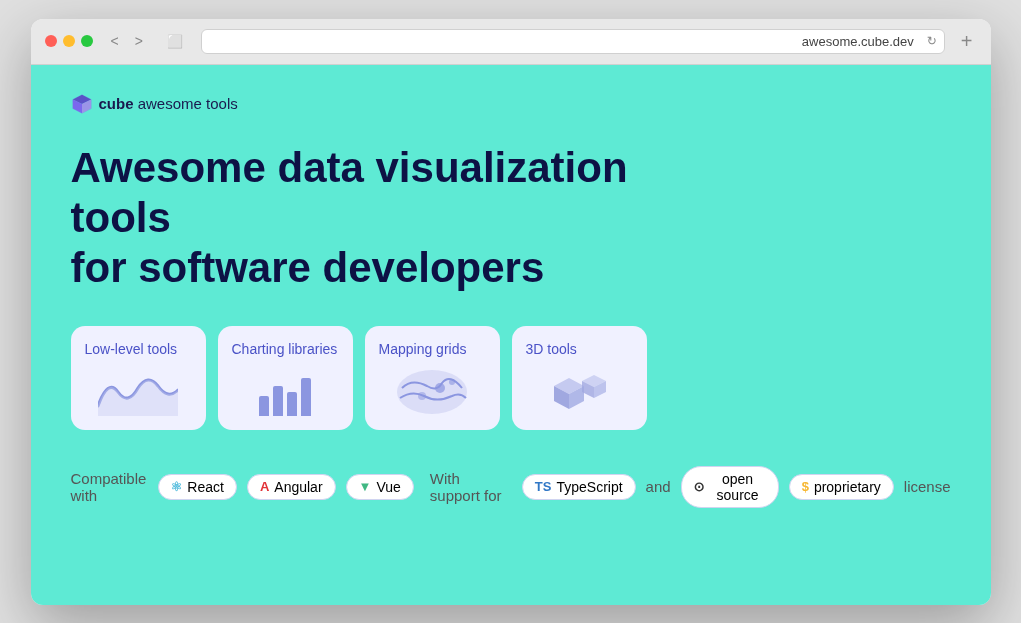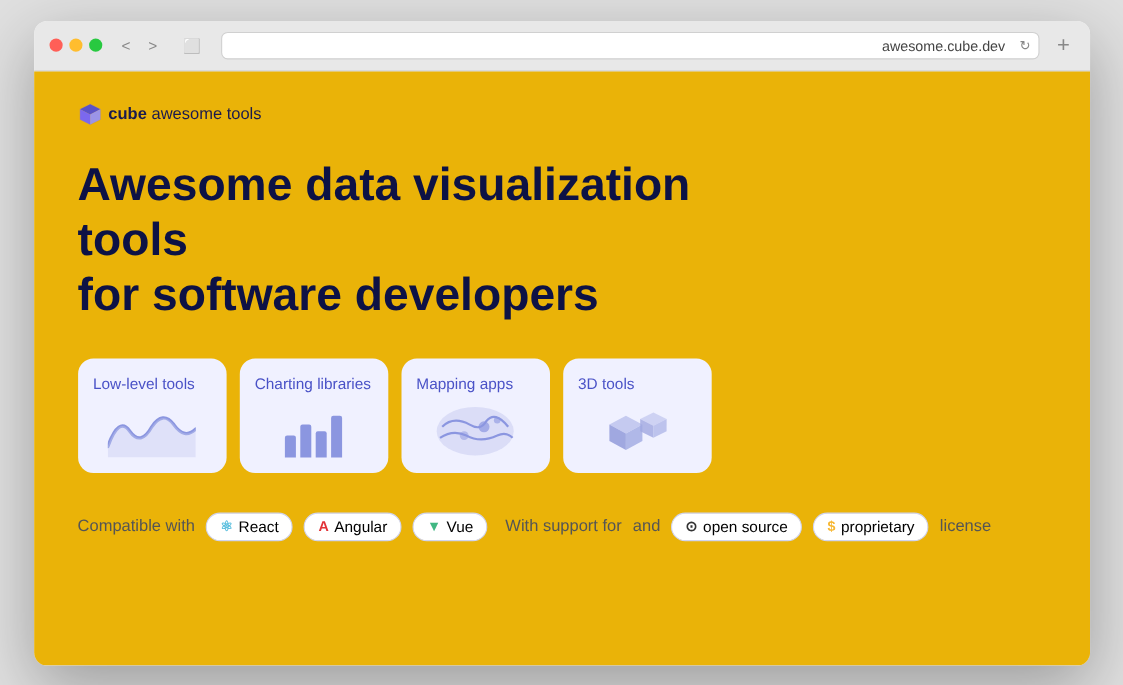--- a/index.html
+++ b/index.html
@@ -107,21 +107,21 @@
       background: none;
       border: none;
       color: #888;
       font-size: 20px;
       cursor: pointer;
       line-height: 1;
       padding: 0 4px;
     }
 
     .browser-content {
-      background: #eab308;
+      background: #5eead4;
       padding: 28px 40px 40px;
       min-height: 540px;
     }
 
     .site-header {
       display: flex;
       align-items: center;
       gap: 6px;
       margin-bottom: 28px;
     }
@@ -349,21 +349,21 @@
           <div class="icon-bars">
             <div class="bar bar1"></div>
             <div class="bar bar2"></div>
             <div class="bar bar3"></div>
             <div class="bar bar4"></div>
           </div>
         </div>
       </button>
 
       <button class="category-card">
-        <span class="card-label">Mapping apps</span>
+        <span class="card-label">Mapping grids</span>
         <div class="card-icon-area icon-map">
           <svg viewBox="0 0 80 48" fill="none" xmlns="http://www.w3.org/2000/svg">
             <ellipse cx="40" cy="24" rx="35" ry="22" fill="#c5caf0" opacity="0.5"></ellipse>
             <path d="M10 20 Q20 10 35 18 Q45 24 50 15 Q58 5 70 20" stroke="#8b96e0" stroke-width="2" fill="none"></path>
             <path d="M8 30 Q20 22 32 28 Q45 35 60 28 Q68 24 74 30" stroke="#8b96e0" stroke-width="2" fill="none"></path>
             <circle cx="48" cy="20" r="5" fill="#8b96e0" opacity="0.7"></circle>
             <circle cx="30" cy="28" r="4" fill="#8b96e0" opacity="0.5"></circle>
             <circle cx="60" cy="14" r="3" fill="#8b96e0" opacity="0.6"></circle>
           </svg>
         </div>
@@ -406,20 +406,24 @@
 
         <button class="filter-badge">
           <span class="badge-icon badge-vue">▼</span>
           <span>Vue</span>
         </button>
       </div>
 
       <div class="filter-row">
         <span class="filter-text">With support for</span>
 
+        <button class="filter-badge">
+          <span class="badge-icon badge-ts">TS</span>
+          <span>TypeScript</span>
+        </button>
 
         <span class="filter-text">and</span>
 
         <button class="filter-badge">
           <span class="badge-icon badge-opensource">⊙</span>
           <span>open source</span>
         </button>
 
         <button class="filter-badge">
           <span class="badge-icon badge-proprietary">$</span>

